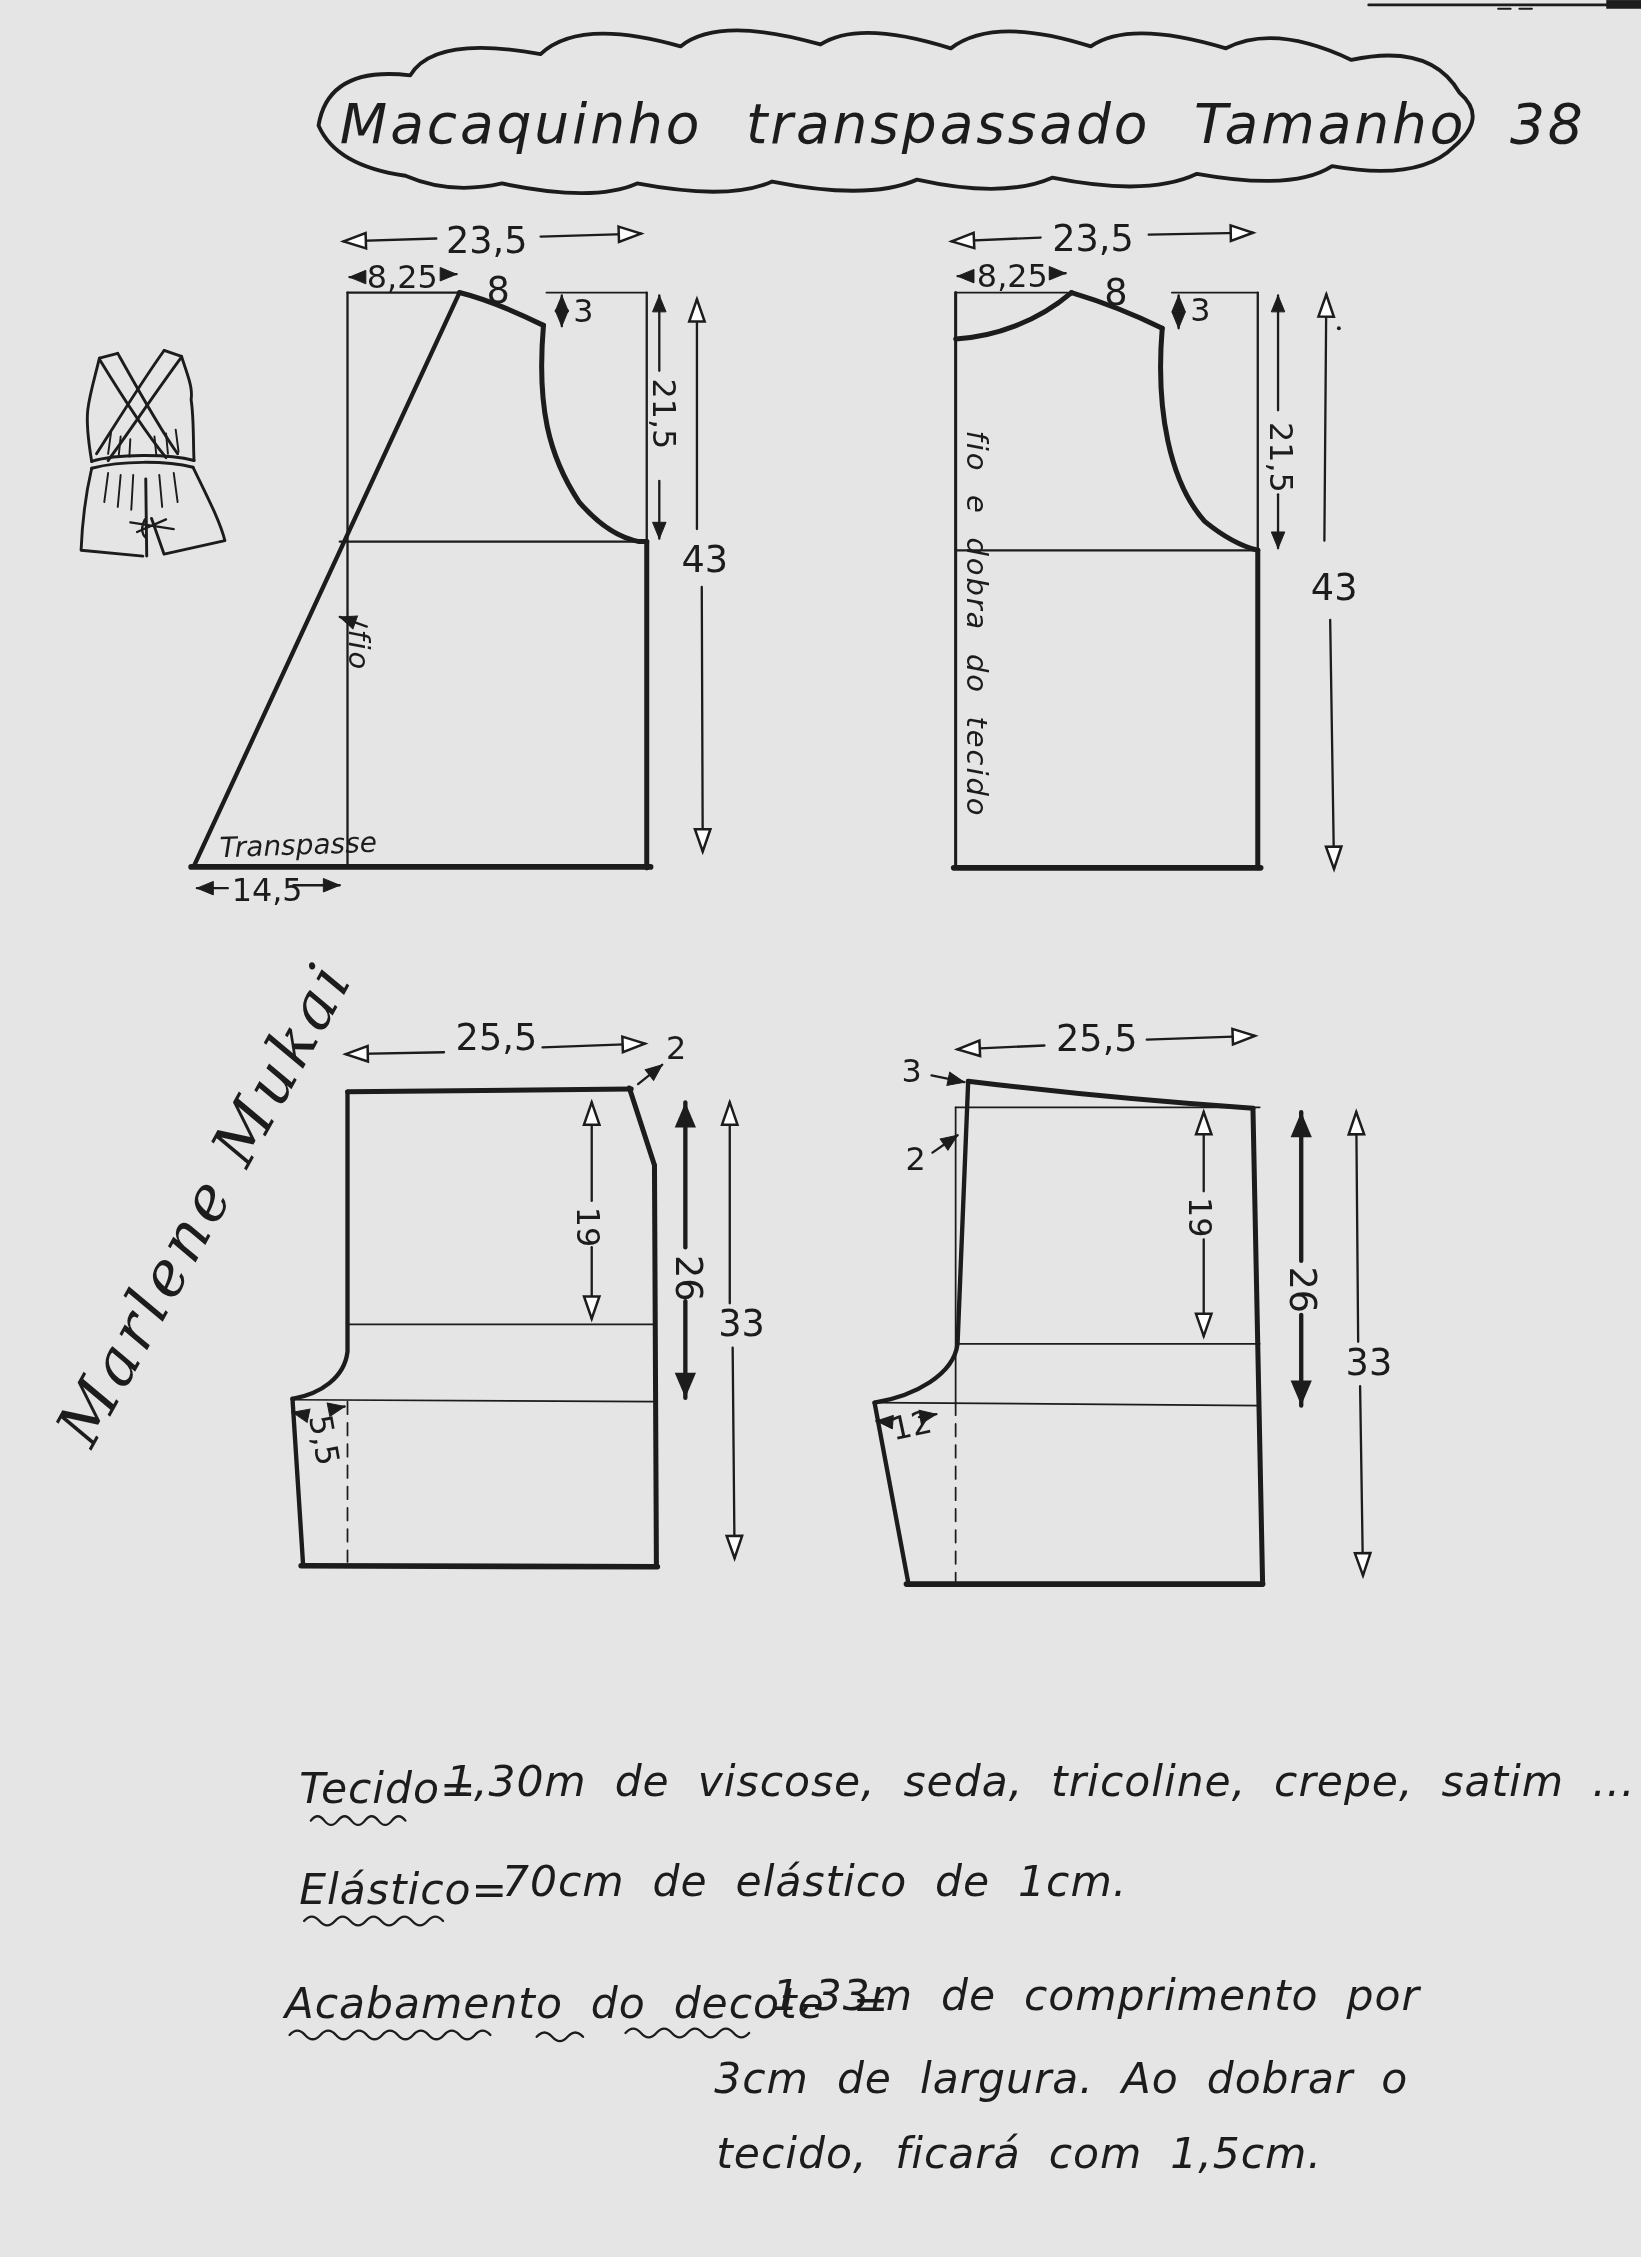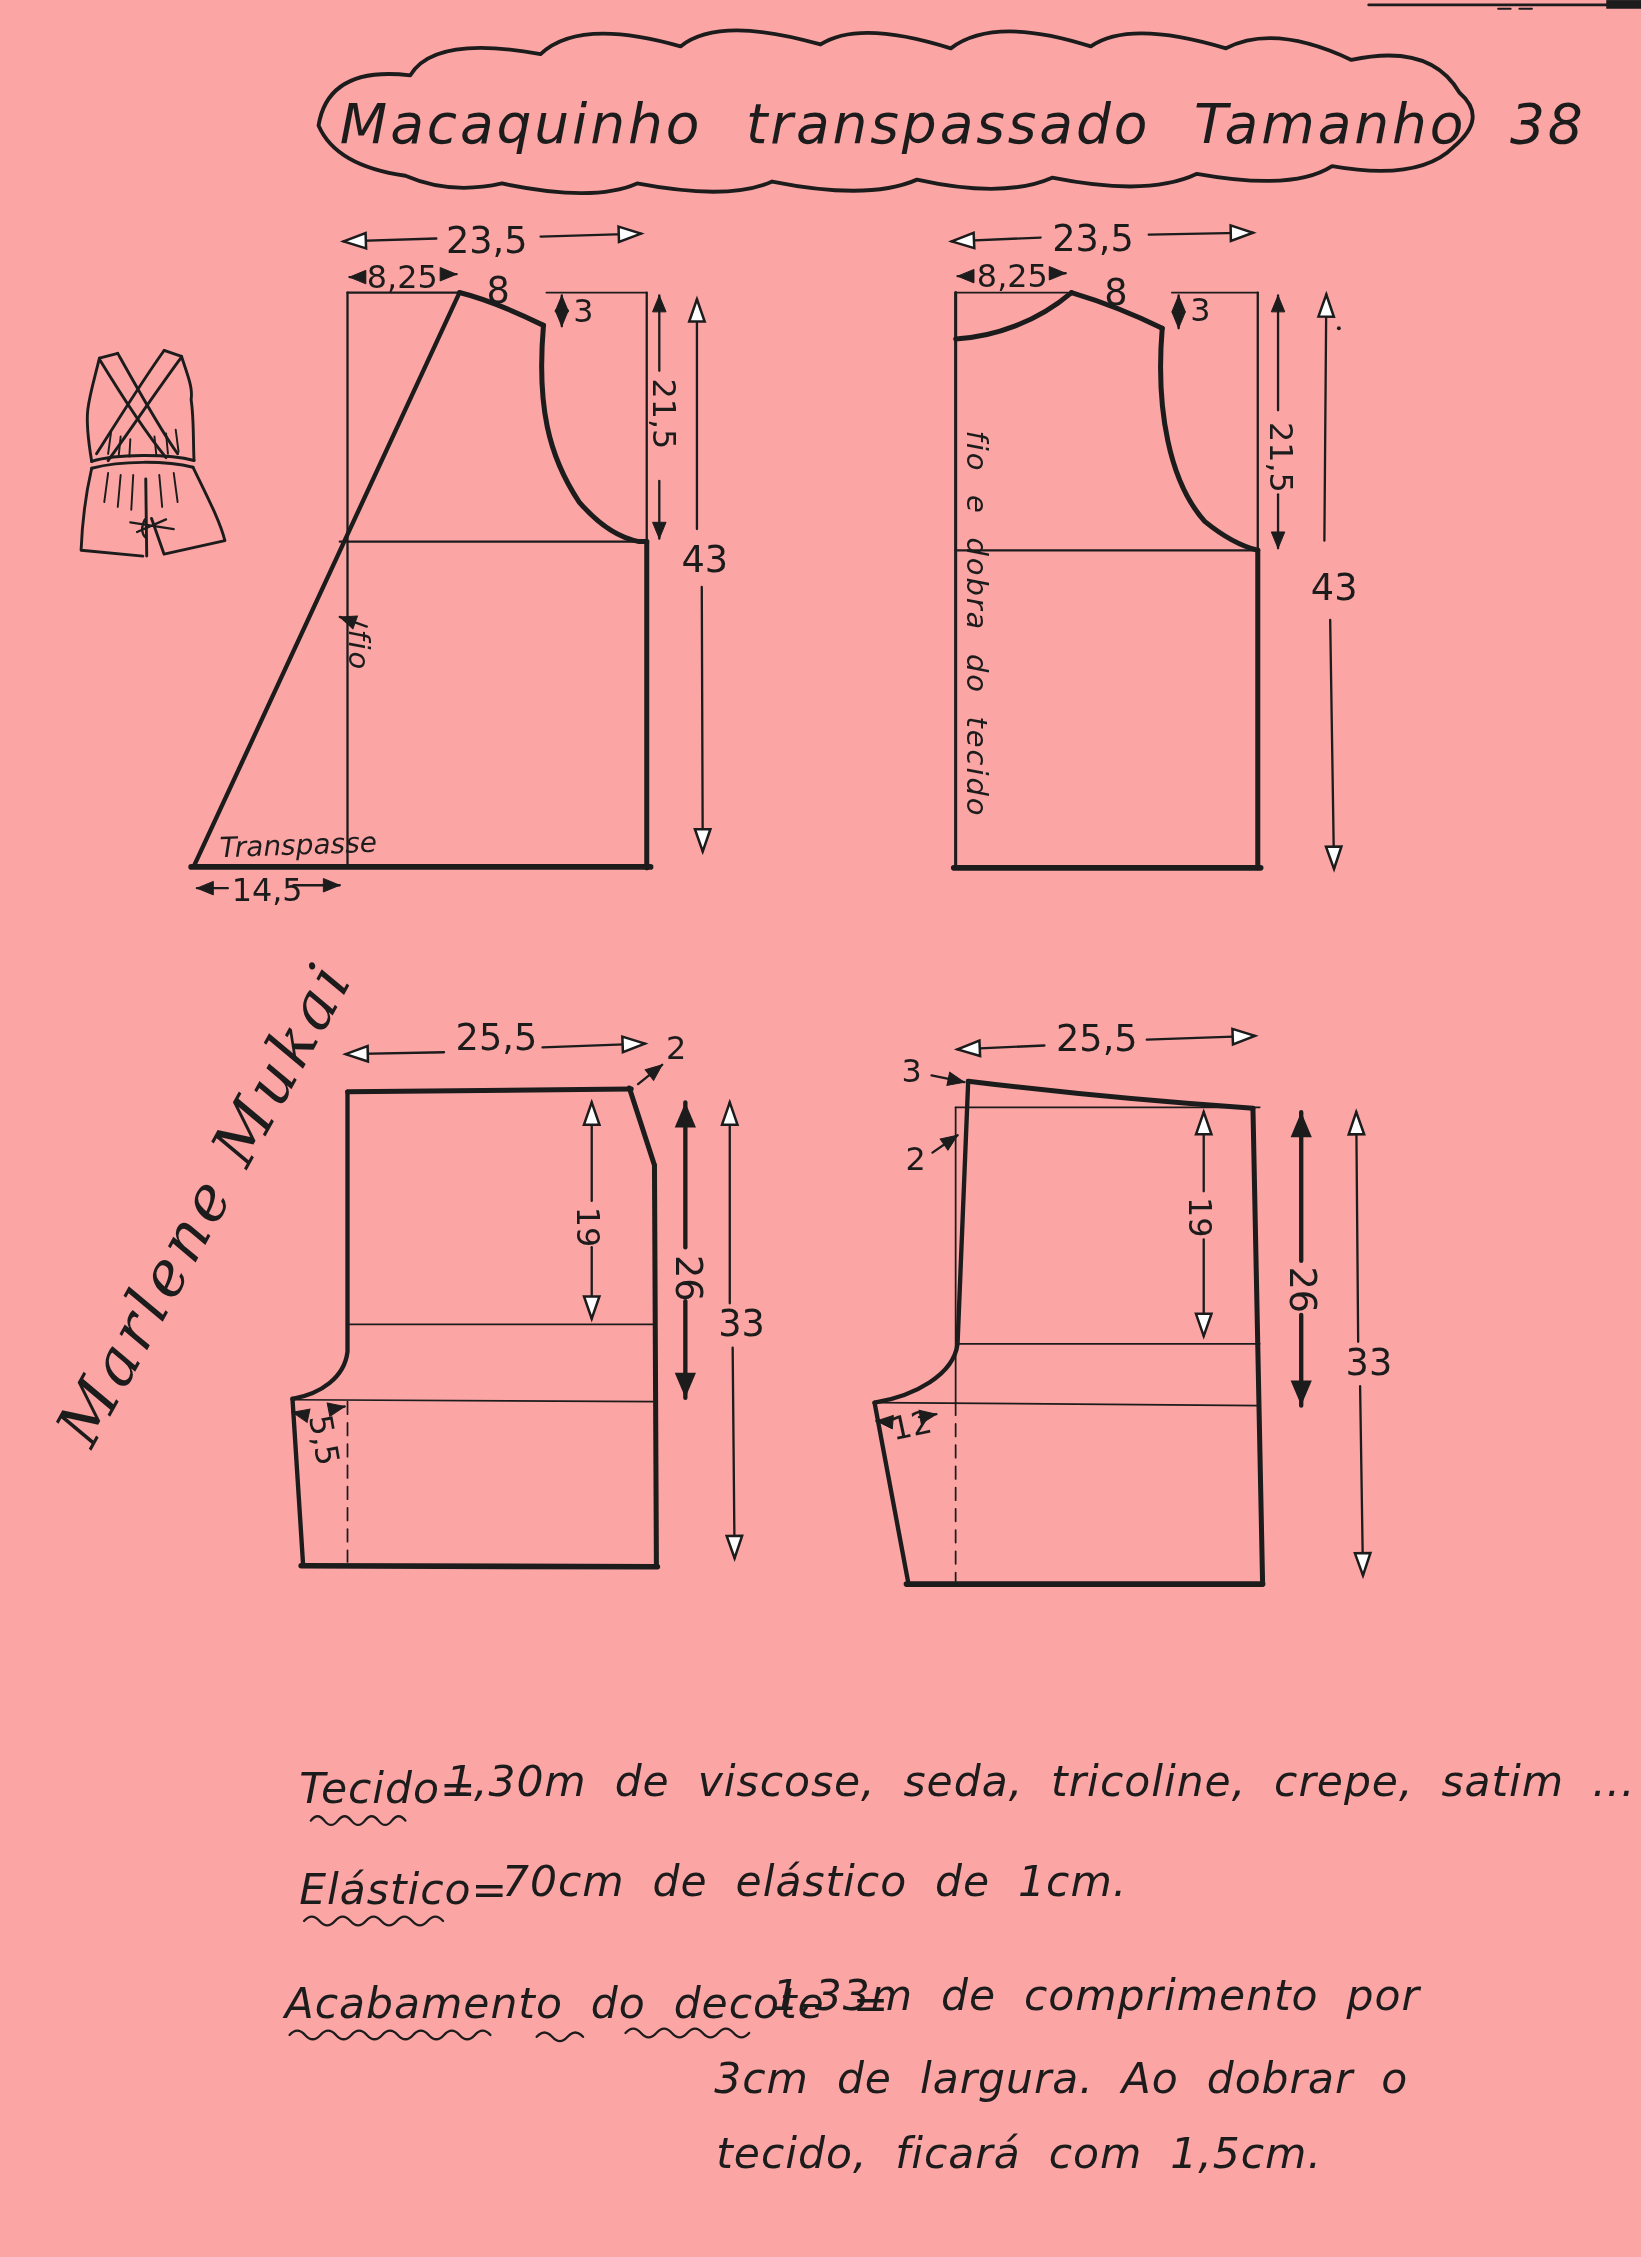--- a/index.html
+++ b/index.html
@@ -1,16 +1,16 @@
 <!DOCTYPE html>
 <html><head>
 <meta charset="utf-8">
 <style>
   html,body{margin:0;padding:0;background:#ffffff;}
-  .paper{position:relative;width:1641px;height:2257px;background:#fca5a5;overflow:hidden;text-decoration:underline;}
+  .paper{position:relative;width:1641px;height:2257px;background:#e5e5e5;overflow:hidden;text-decoration:underline;}
   svg{display:block;}
   .ink{stroke:#1c1c1c;fill:none;stroke-linecap:round;stroke-linejoin:round;}
   .w1{stroke-width:1.8px}.w2{stroke-width:2.4px}.w3{stroke-width:3.2px}
   .w4{stroke-width:4.5px}.w5{stroke-width:5.2px}.w6{stroke-width:5.8px}
   .dash{stroke-dasharray:13 9;}
   text{fill:#1c1c1c;font-family:"DejaVu Sans",sans-serif;}
   .num{font-style:normal;}
   .t-title{font-size:57px;letter-spacing:3px;word-spacing:24px;font-style:italic;}
   .t-dim{font-size:38px;}
   .t-dim-s{font-size:33px;}

